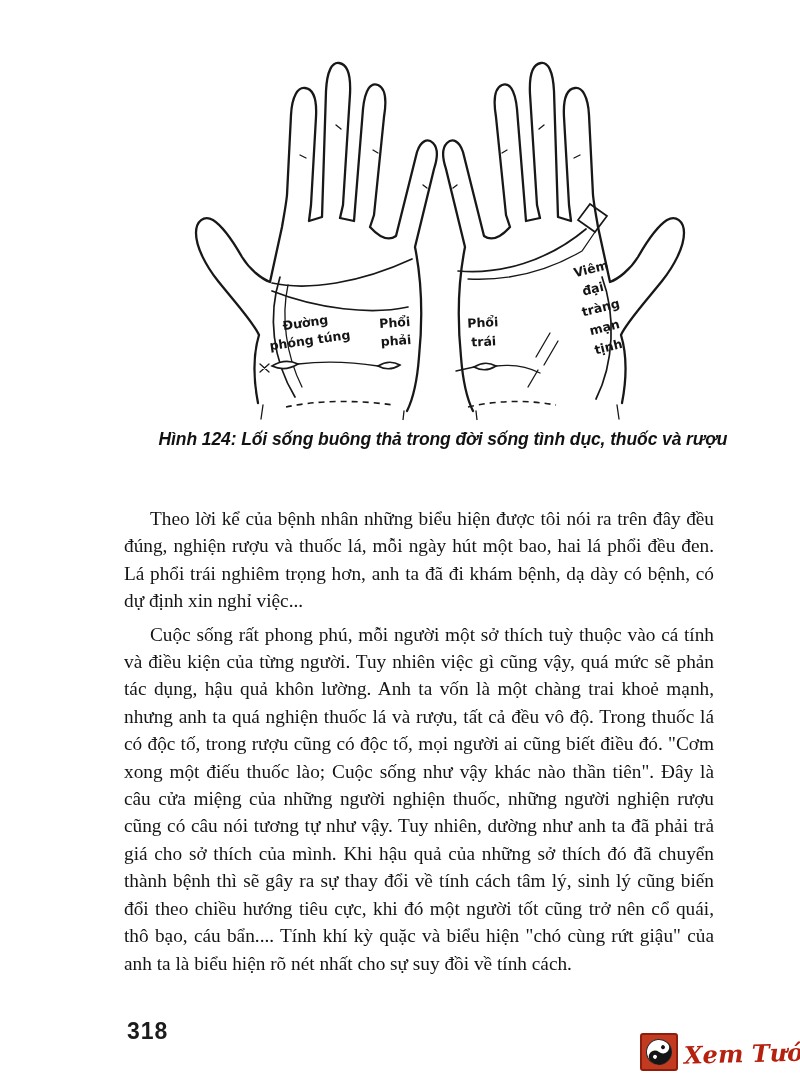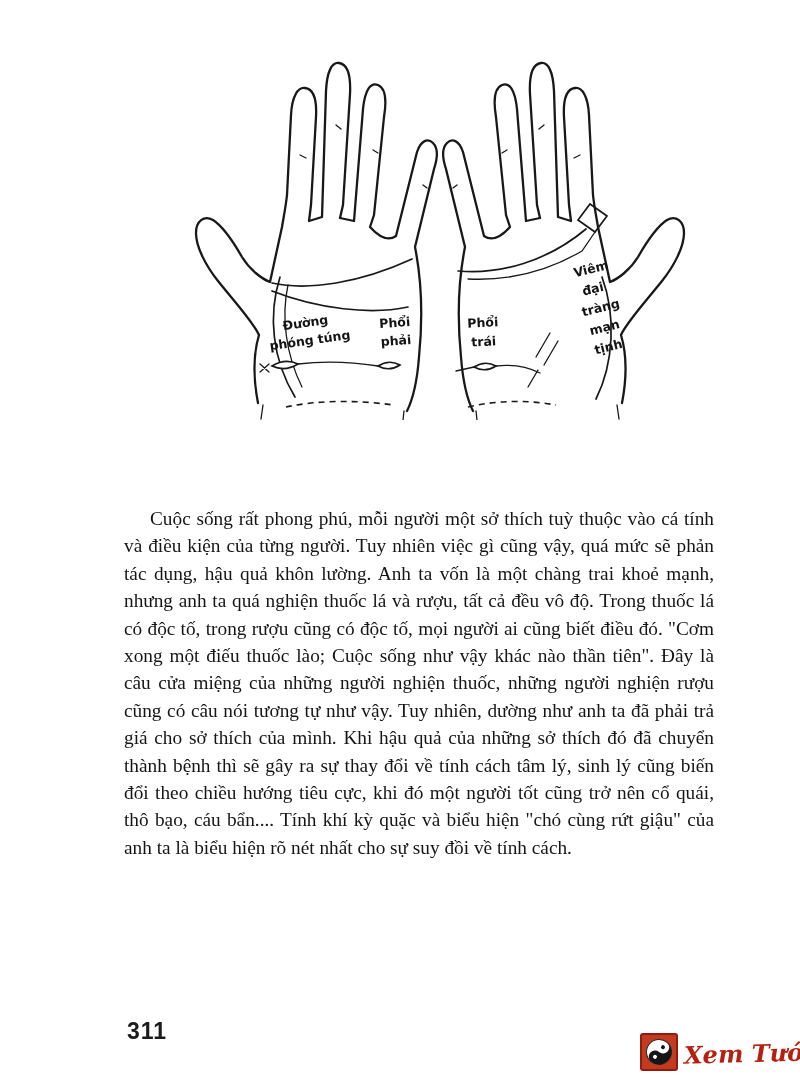--- a/index.html
+++ b/index.html
@@ -152,27 +152,29 @@
           <text class="hand-label" text-anchor="middle" x="-3" y="20">đại</text>
           <text class="hand-label" text-anchor="middle" x="0" y="40">tràng</text>
           <text class="hand-label" text-anchor="middle" x="-1" y="60">mạn</text>
           <text class="hand-label" text-anchor="middle" x="-2" y="80">tịnh</text>
         </g>
       </g>
     </svg>
   </div>
 
   <div id="caption">
+    <div>Hình 124: Lối sống buông thả trong đời sống tình dục, thuốc và rượu</div>
   </div>
 
   <div id="body-text">
+    <p>Theo lời kể của bệnh nhân những biểu hiện được tôi nói ra trên đây đều đúng, nghiện rượu và thuốc lá, mỗi ngày hút một bao, hai lá phổi đều đen. Lá phổi trái nghiêm trọng hơn, anh ta đã đi khám bệnh, dạ dày có bệnh, có dự định xin nghỉ việc...</p>
     <p>Cuộc sống rất phong phú, mỗi người một sở thích tuỳ thuộc vào cá tính và điều kiện của từng người. Tuy nhiên việc gì cũng vậy, quá mức sẽ phản tác dụng, hậu quả khôn lường. Anh ta vốn là một chàng trai khoẻ mạnh, nhưng anh ta quá nghiện thuốc lá và rượu, tất cả đều vô độ. Trong thuốc lá có độc tố, trong rượu cũng có độc tố, mọi người ai cũng biết điều đó. "Cơm xong một điếu thuốc lào; Cuộc sống như vậy khác nào thần tiên". Đây là câu cửa miệng của những người nghiện thuốc, những người nghiện rượu cũng có câu nói tương tự như vậy. Tuy nhiên, dường như anh ta đã phải trả giá cho sở thích của mình. Khi hậu quả của những sở thích đó đã chuyển thành bệnh thì sẽ gây ra sự thay đổi về tính cách tâm lý, sinh lý cũng biến đổi theo chiều hướng tiêu cực, khi đó một người tốt cũng trở nên cổ quái, thô bạo, cáu bẩn.... Tính khí kỳ quặc và biểu hiện "chó cùng rứt giậu" của anh ta là biểu hiện rõ nét nhất cho sự suy đồi về tính cách.</p>
   </div>
 
-  <div id="page-number">311</div>
+  <div id="page-number">318</div>
 
   <div id="watermark">
     <svg id="wm-square" viewBox="0 0 38 38">
       <rect x="1" y="1" width="36" height="36" rx="2" fill="#c23a20" stroke="#8d1e0e" stroke-width="2"></rect>
       <g transform="rotate(40 19 19)">
         <circle cx="19" cy="19" r="12.5" fill="#ffffff" stroke="#2a2a2a" stroke-width="1"></circle>
         <path d="M19,6.5 a12.5,12.5 0 0 1 0,25 a6.25,6.25 0 0 1 0,-12.5 a6.25,6.25 0 0 0 0,-12.5 Z" fill="#151515"></path>
         <circle cx="19" cy="12.75" r="2" fill="#151515"></circle>
         <circle cx="19" cy="25.25" r="2" fill="#ffffff"></circle>
       </g>

